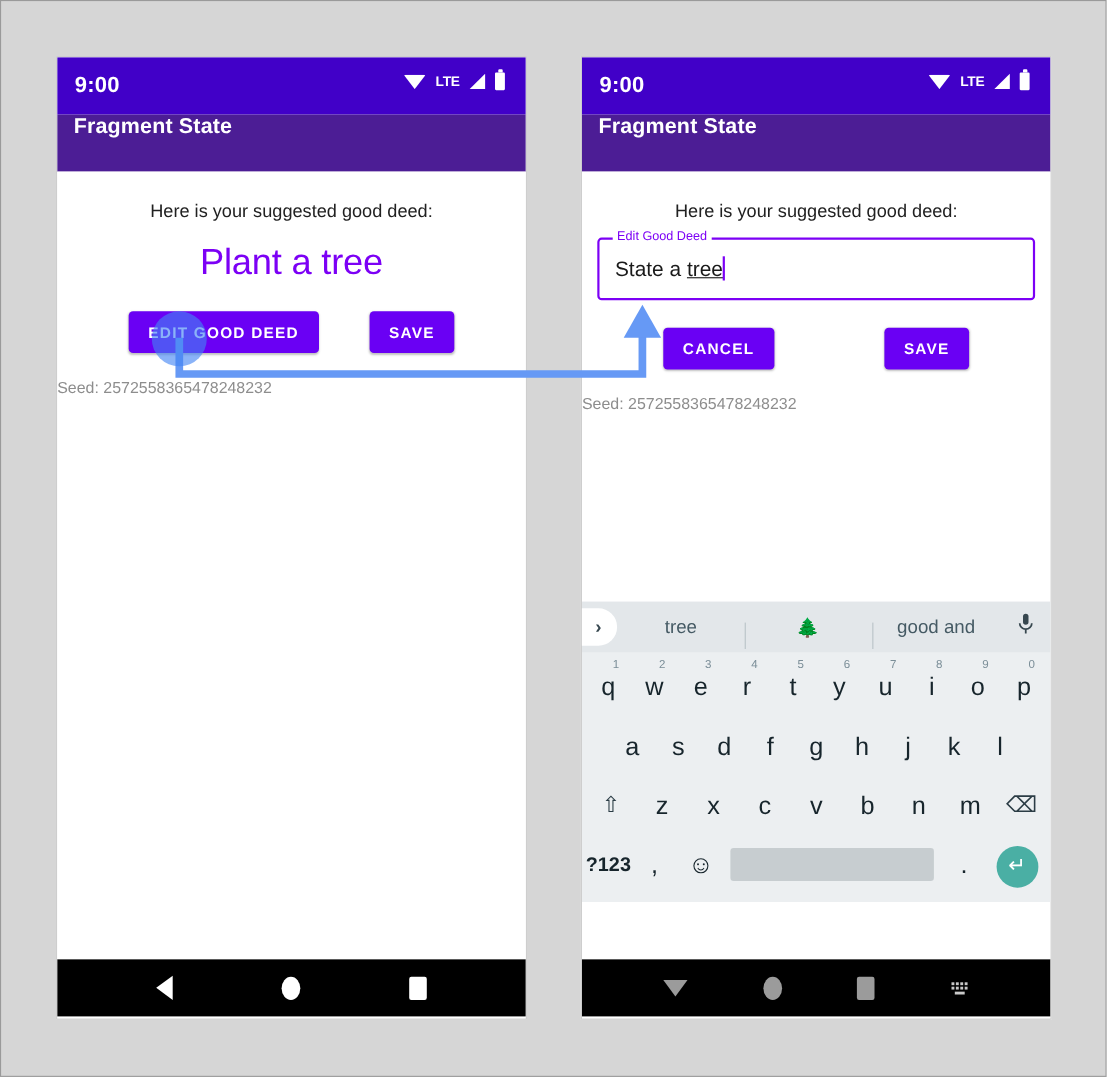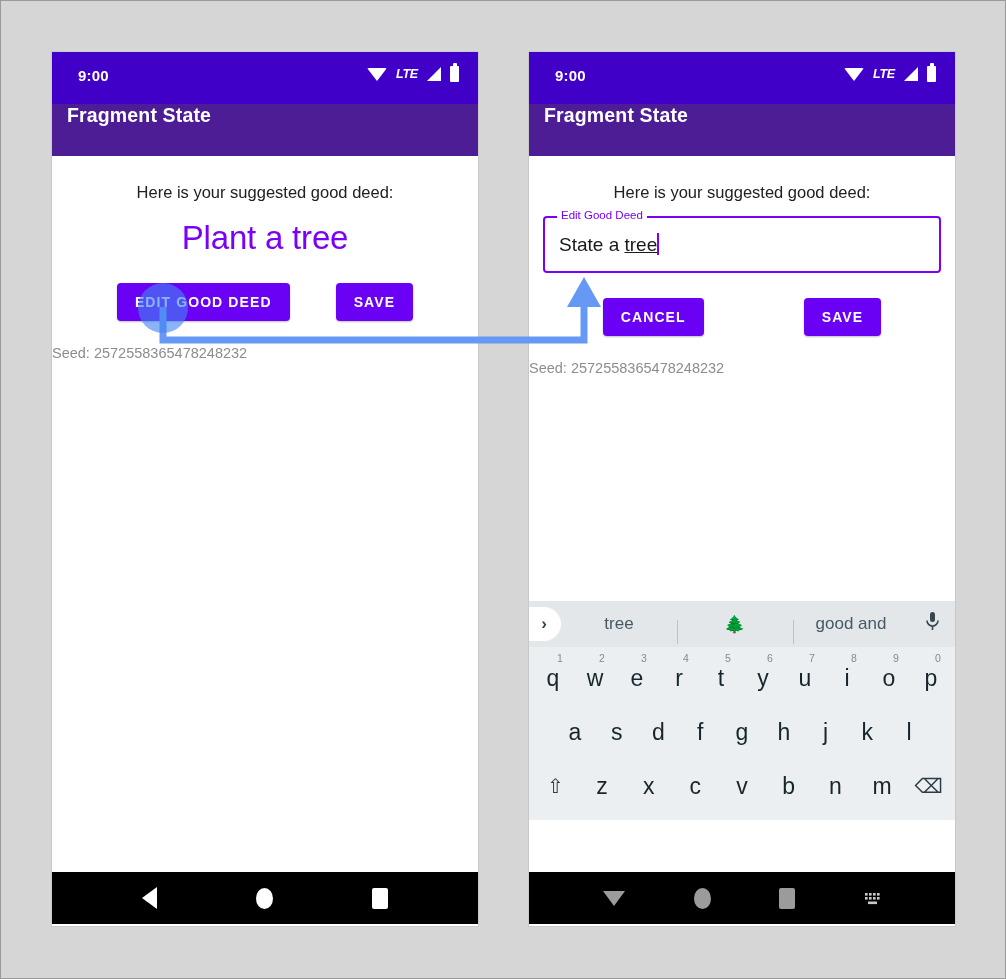--- a/index.html
+++ b/index.html
@@ -28,26 +28,26 @@
   #phone-right { left: 527px; top: 50px; }
 
   
   .statusbar {
     position: relative;
     height: 52px; width: 100%;
     background: #4100c8;
     color: #ffffff;
   }
   .status-time {
-    position: absolute; left: 26px; top: 15px;
-    font-size: 15px; font-weight: bold; letter-spacing: .2px;
+    position: absolute; left: 16px; top: 15px;
+    font-size: 20px; font-weight: bold; letter-spacing: .2px;
   }
   .status-icons {
     position: absolute; right: 19px; top: 14px;
-    display: flex; align-items: center; gap: 9px; font-style: italic;
+    display: flex; align-items: center; gap: 9px;
   }
   .ico-wifi {
     width: 0; height: 0;
     border-left: 10px solid transparent;
     border-right: 10px solid transparent;
     border-top: 13px solid #ffffff;
     border-radius: 2px;
   }
   .ico-lte { font-size: 12.5px; font-weight: bold; letter-spacing: -.2px; }
   .ico-signal {
@@ -383,20 +383,28 @@
             <div class="key">z</div>
             <div class="key">x</div>
             <div class="key">c</div>
             <div class="key">v</div>
             <div class="key">b</div>
             <div class="key">n</div>
             <div class="key">m</div>
             <div class="key del">⌫</div>
           </div>
 
+          <div class="kb-row">
+            <div class="key sym">?123</div>
+            <div class="key">,</div>
+            <div class="key">☺</div>
+            <div class="key space"></div>
+            <div class="key">.</div>
+            <div class="key enter"><span class="enter-circle">↵</span></div>
+          </div>
         </div>
       </div>
     </div>
 
     <div class="navbar">
       <span class="nav-down"></span>
       <span class="nav-home dim"></span>
       <span class="nav-recent dim"></span>
       <span class="nav-kbd">
         <svg width="18" height="14" viewBox="0 0 18 14">

